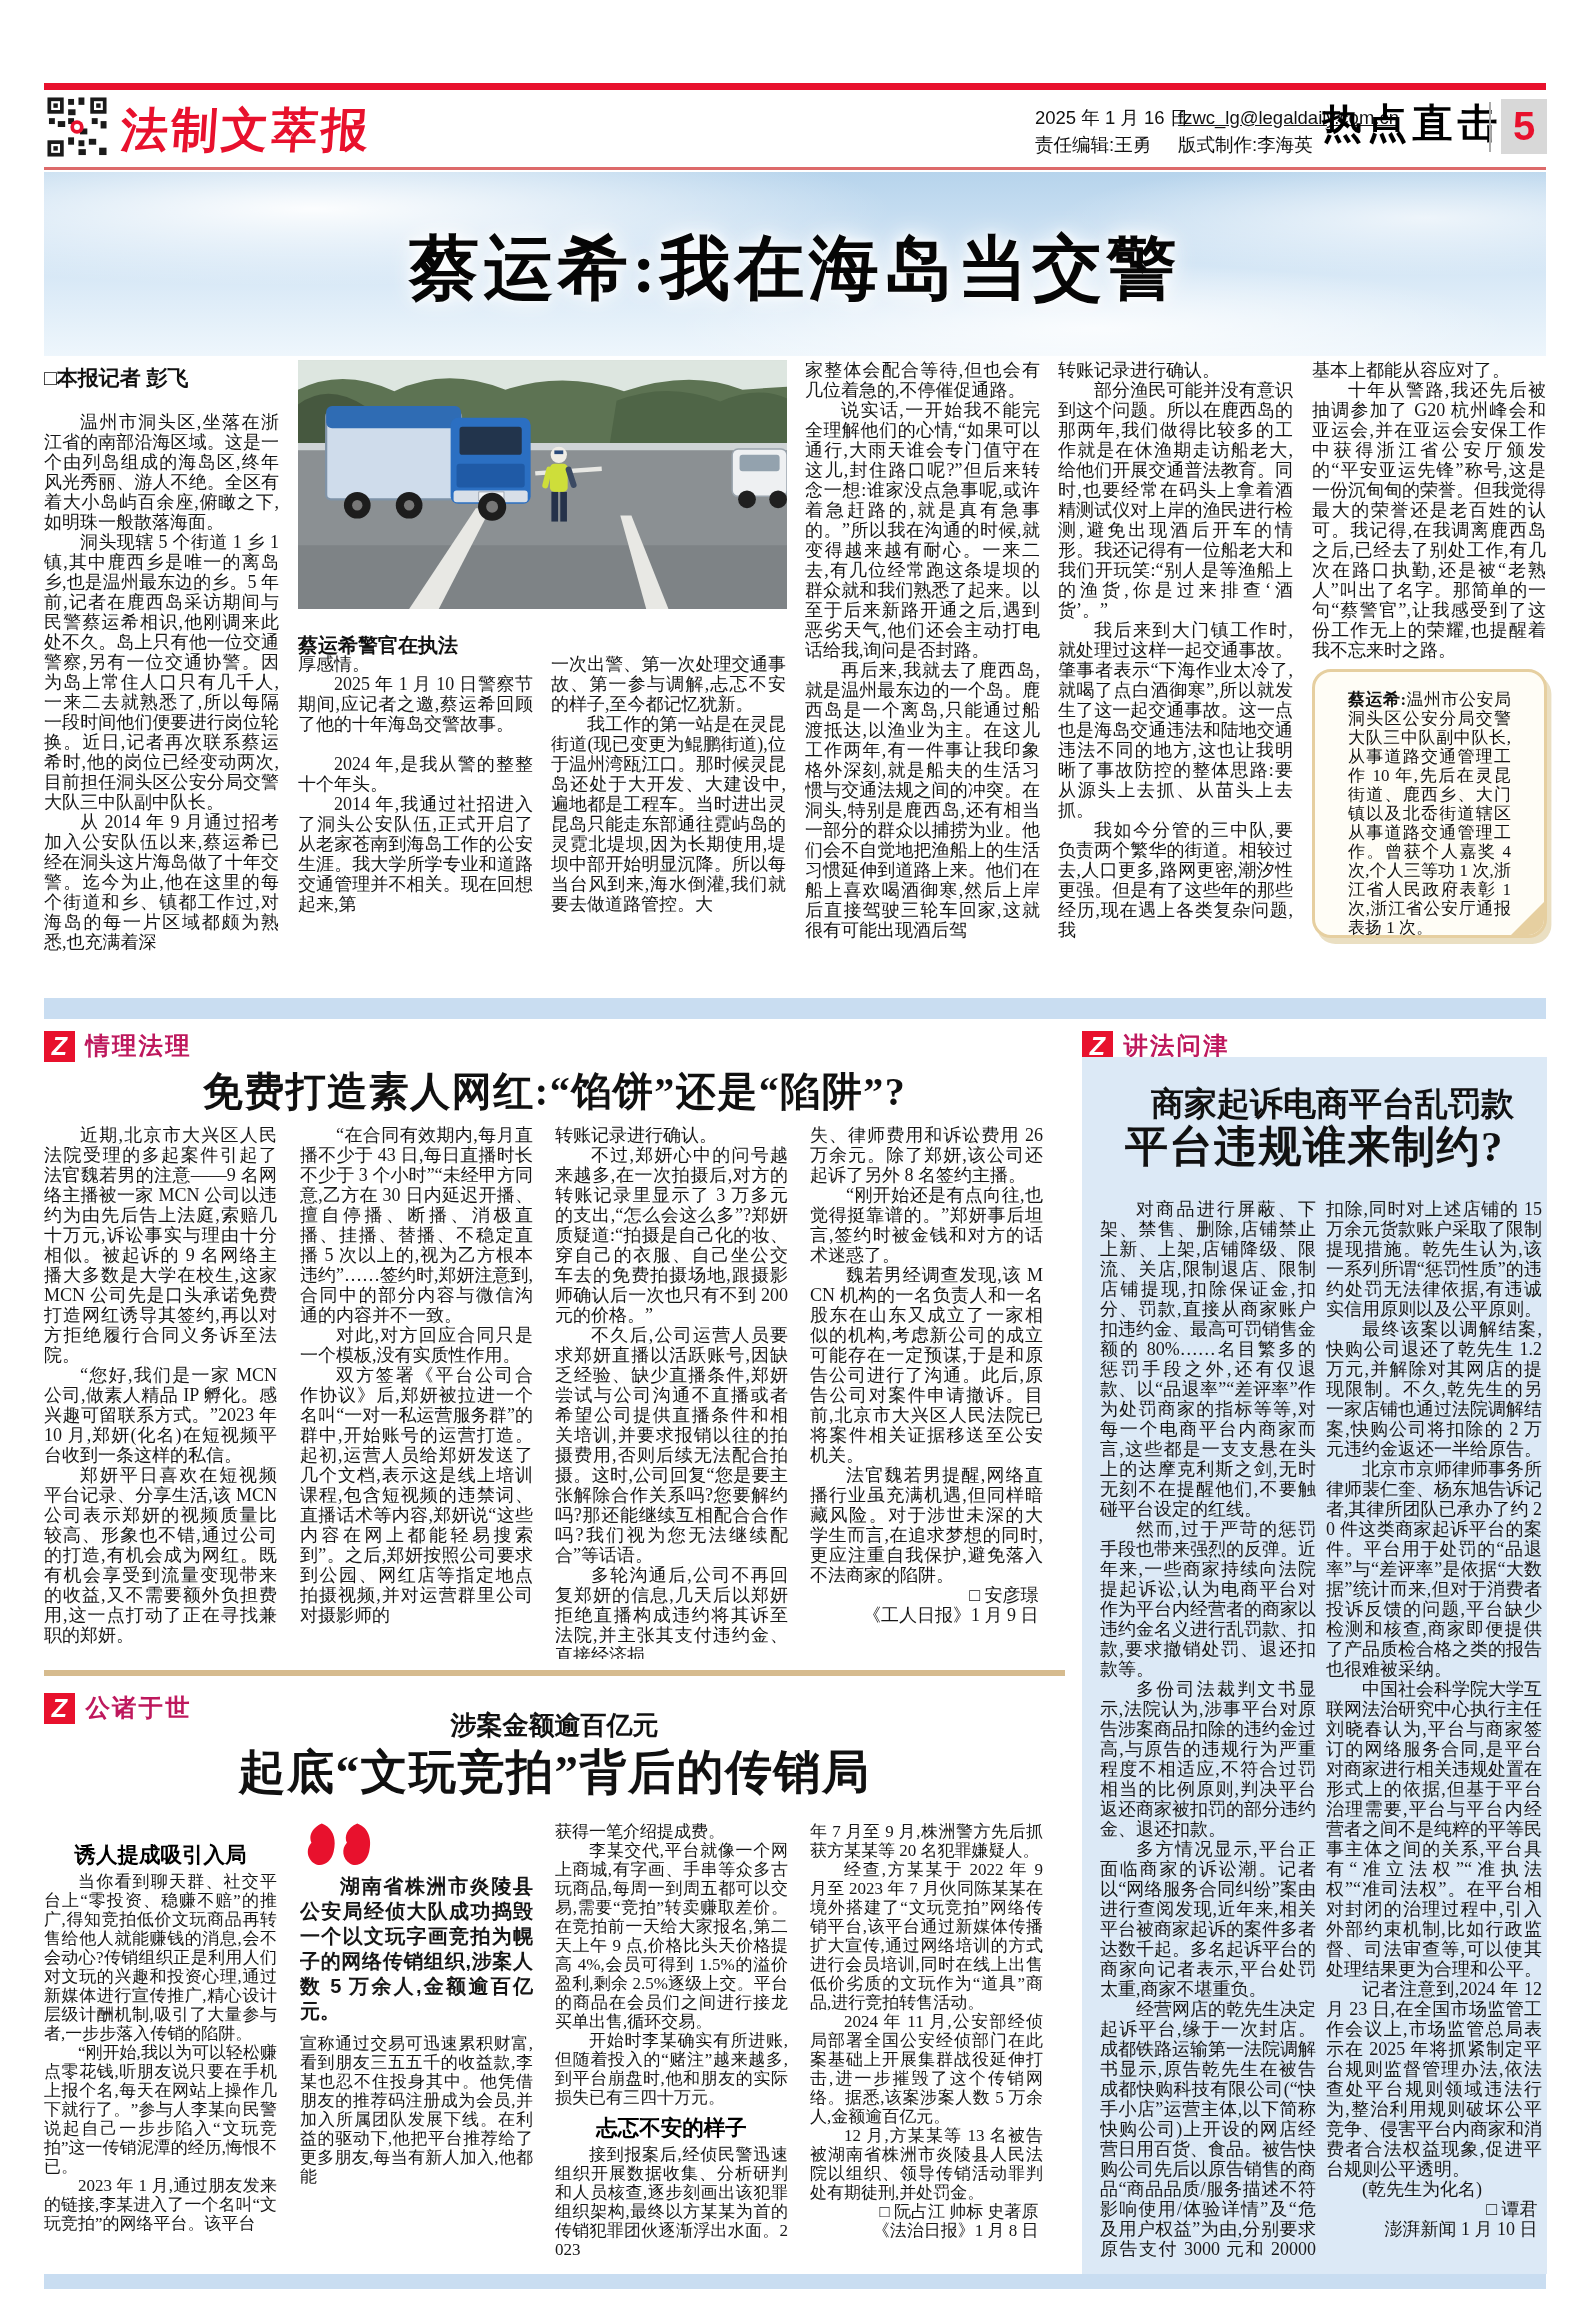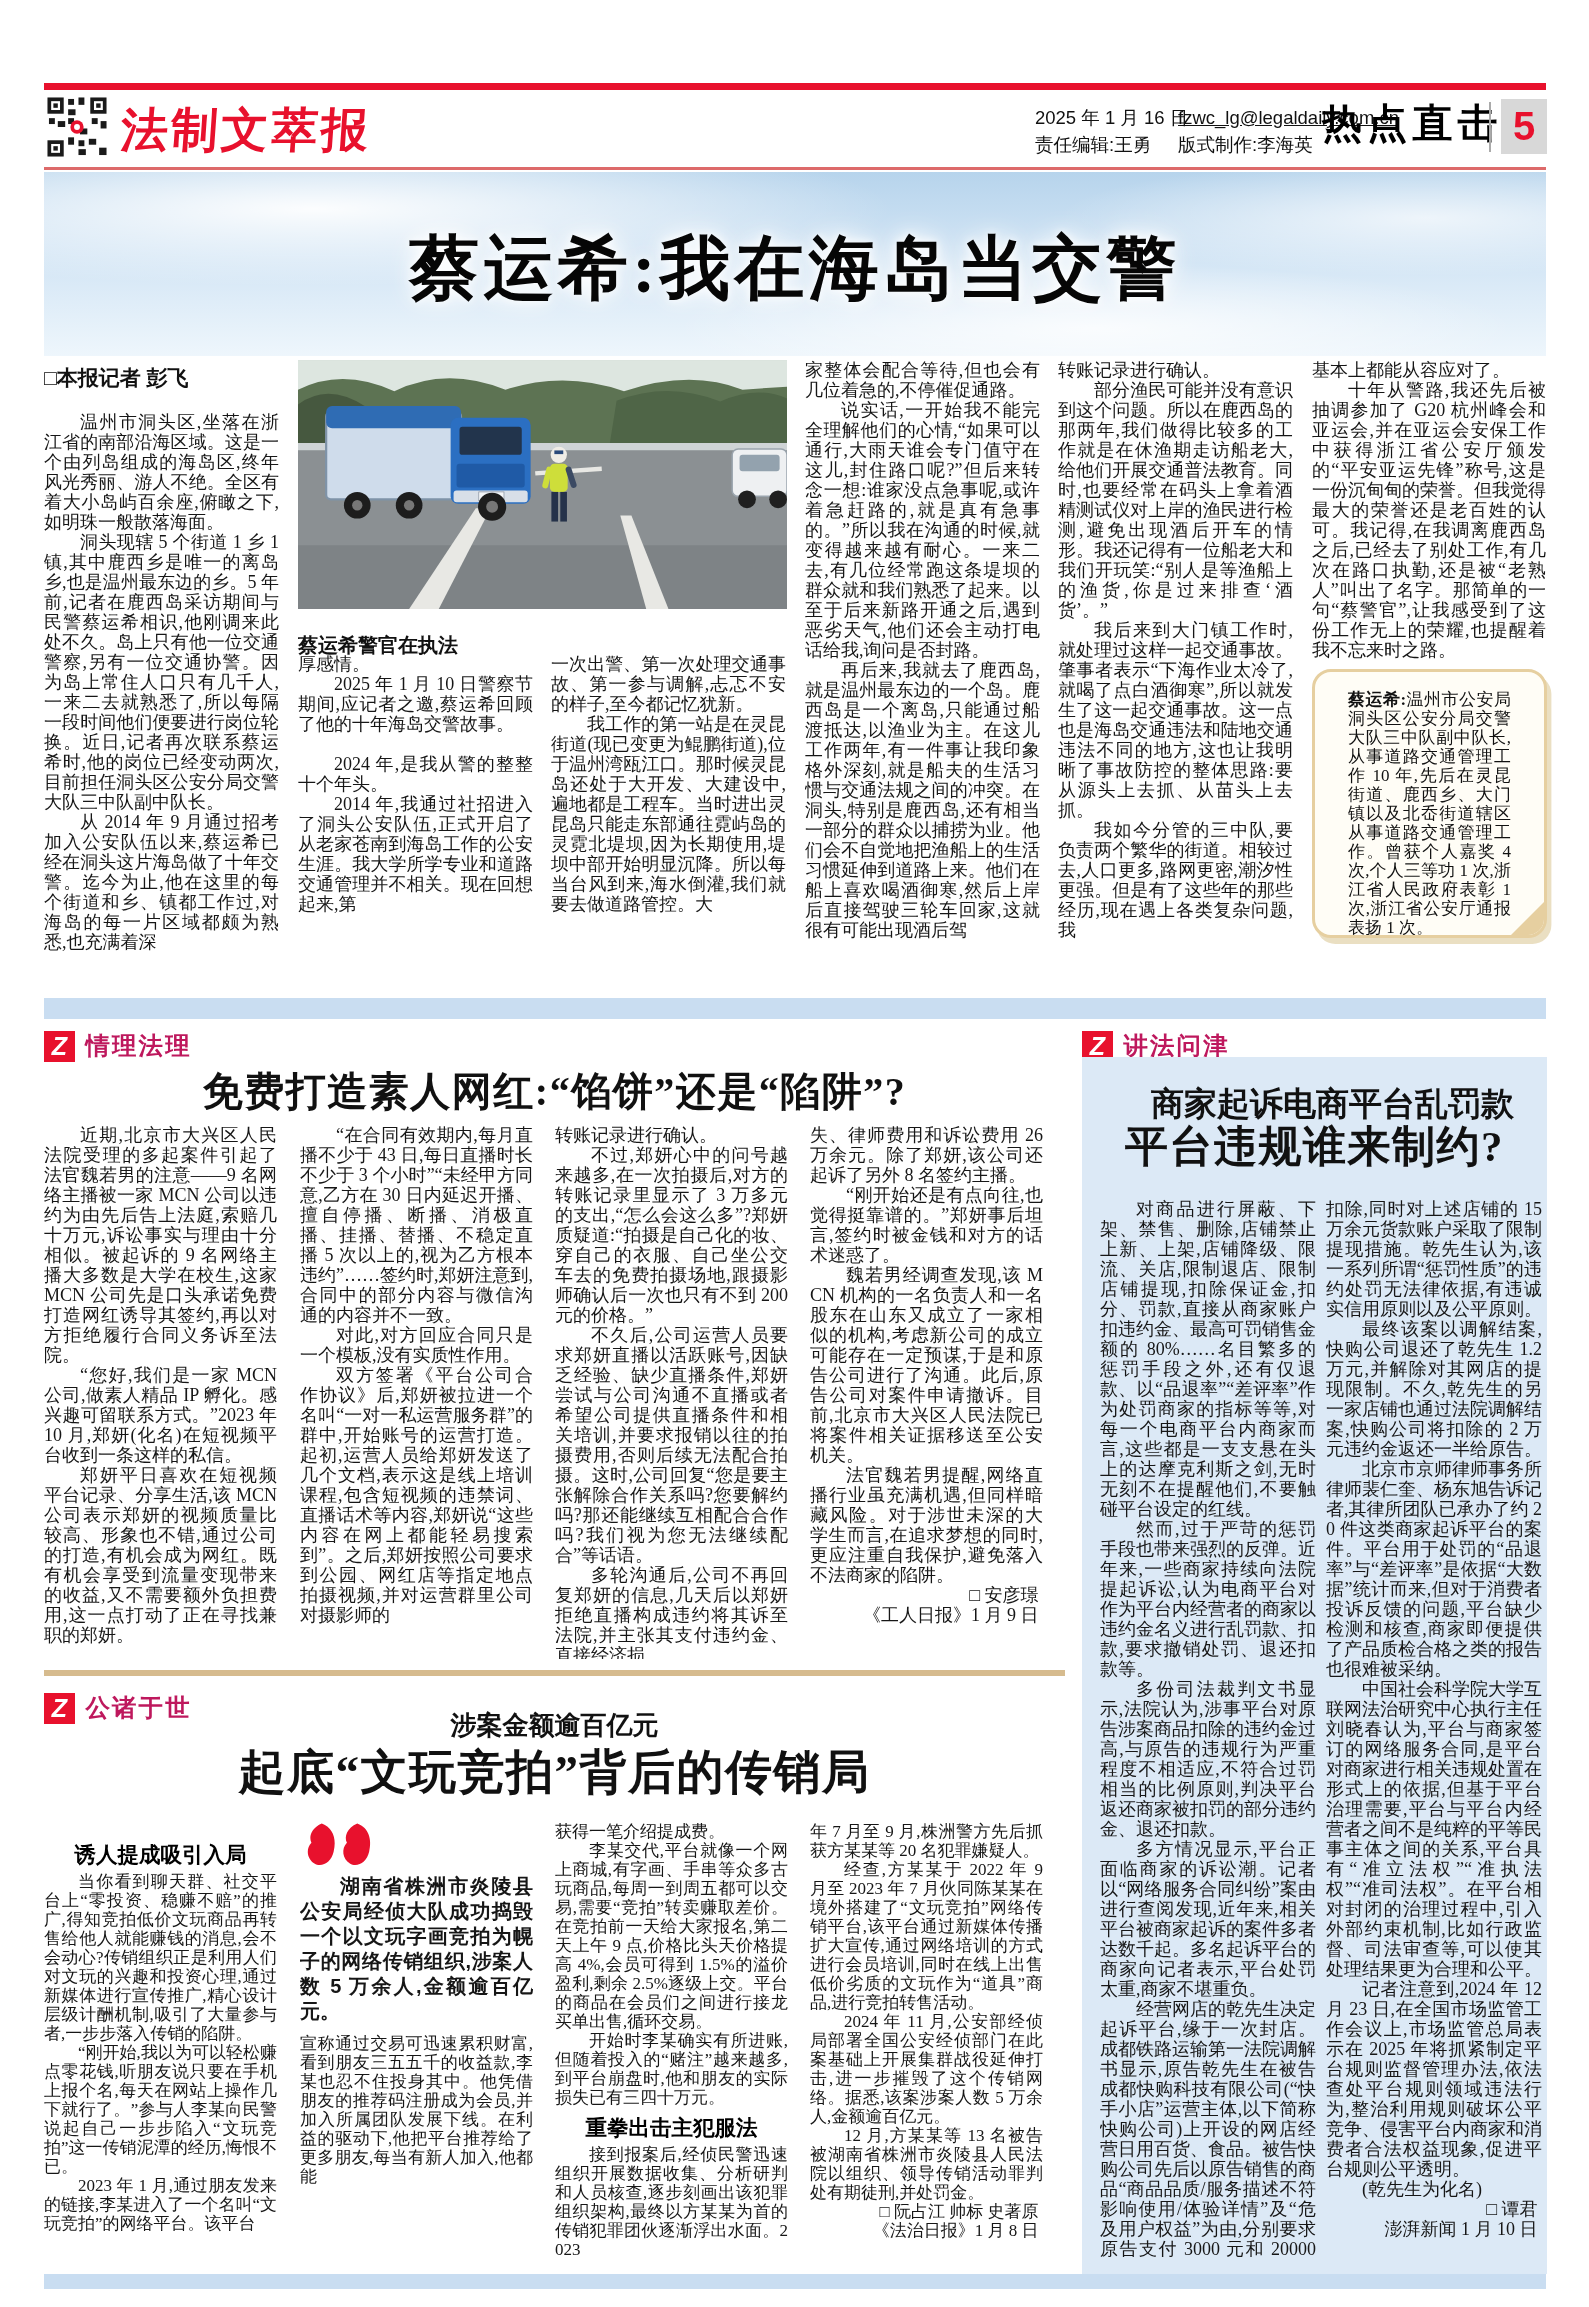--- a/index.html
+++ b/index.html
@@ -324,21 +324,21 @@
       <div id="quote-text">湖南省株洲市炎陵县公安局经侦大队成功捣毁一个以文玩字画竞拍为幌子的网络传销组织,涉案人数 5 万余人,金额逾百亿元。</div>
     </div>
     <div>
         <p class="cont">宣称通过交易可迅速累积财富,看到朋友三五五千的收益款,李某也忍不住投身其中。他凭借朋友的推荐码注册成为会员,并加入所属团队发展下线。在利益的驱动下,他把平台推荐给了更多朋友,每当有新人加入,他都能</p>
       </div>
   </div>
   <div class="col gzcol" id="gzc3">
       <p class="cont">获得一笔介绍提成费。</p>
       <p>李某交代,平台就像一个网上商城,有字画、手串等众多古玩商品,每周一到周五都可以交易,需要“竞拍”转卖赚取差价。在竞拍前一天给大家报名,第二天上午 9 点,价格比头天价格提高 4%,会员可得到 1.5%的溢价盈利,剩余 2.5%逐级上交。平台的商品在会员们之间进行接龙买单出售,循环交易。</p>
       <p>开始时李某确实有所进账,但随着投入的“赌注”越来越多,到平台崩盘时,他和朋友的实际损失已有三四十万元。</p>
-      <p class="subhead">重拳出击主犯服法</p>
+      <p class="subhead">忐忑不安的样子</p>
       <p>接到报案后,经侦民警迅速组织开展数据收集、分析研判和人员核查,逐步刻画出该犯罪组织架构,最终以方某某为首的传销犯罪团伙逐渐浮出水面。2023</p>
     </div>
   <div class="col gzcol" id="gzc4">
       <p class="cont">年 7 月至 9 月,株洲警方先后抓获方某某等 20 名犯罪嫌疑人。</p>
       <p>经查,方某某于 2022 年 9 月至 2023 年 7 月伙同陈某某在境外搭建了“文玩竞拍”网络传销平台,该平台通过新媒体传播扩大宣传,通过网络培训的方式进行会员培训,同时在线上出售低价劣质的文玩作为“道具”商品,进行竞拍转售活动。</p>
       <p>2024 年 11 月,公安部经侦局部署全国公安经侦部门在此案基础上开展集群战役延伸打击,进一步摧毁了这个传销网络。据悉,该案涉案人数 5 万余人,金额逾百亿元。</p>
       <p>12 月,方某某等 13 名被告被湖南省株洲市炎陵县人民法院以组织、领导传销活动罪判处有期徒刑,并处罚金。</p>
       <p class="src">□ 阮占江 帅标 史著原</p>
       <p class="src">《法治日报》1 月 8 日</p>
     </div>

